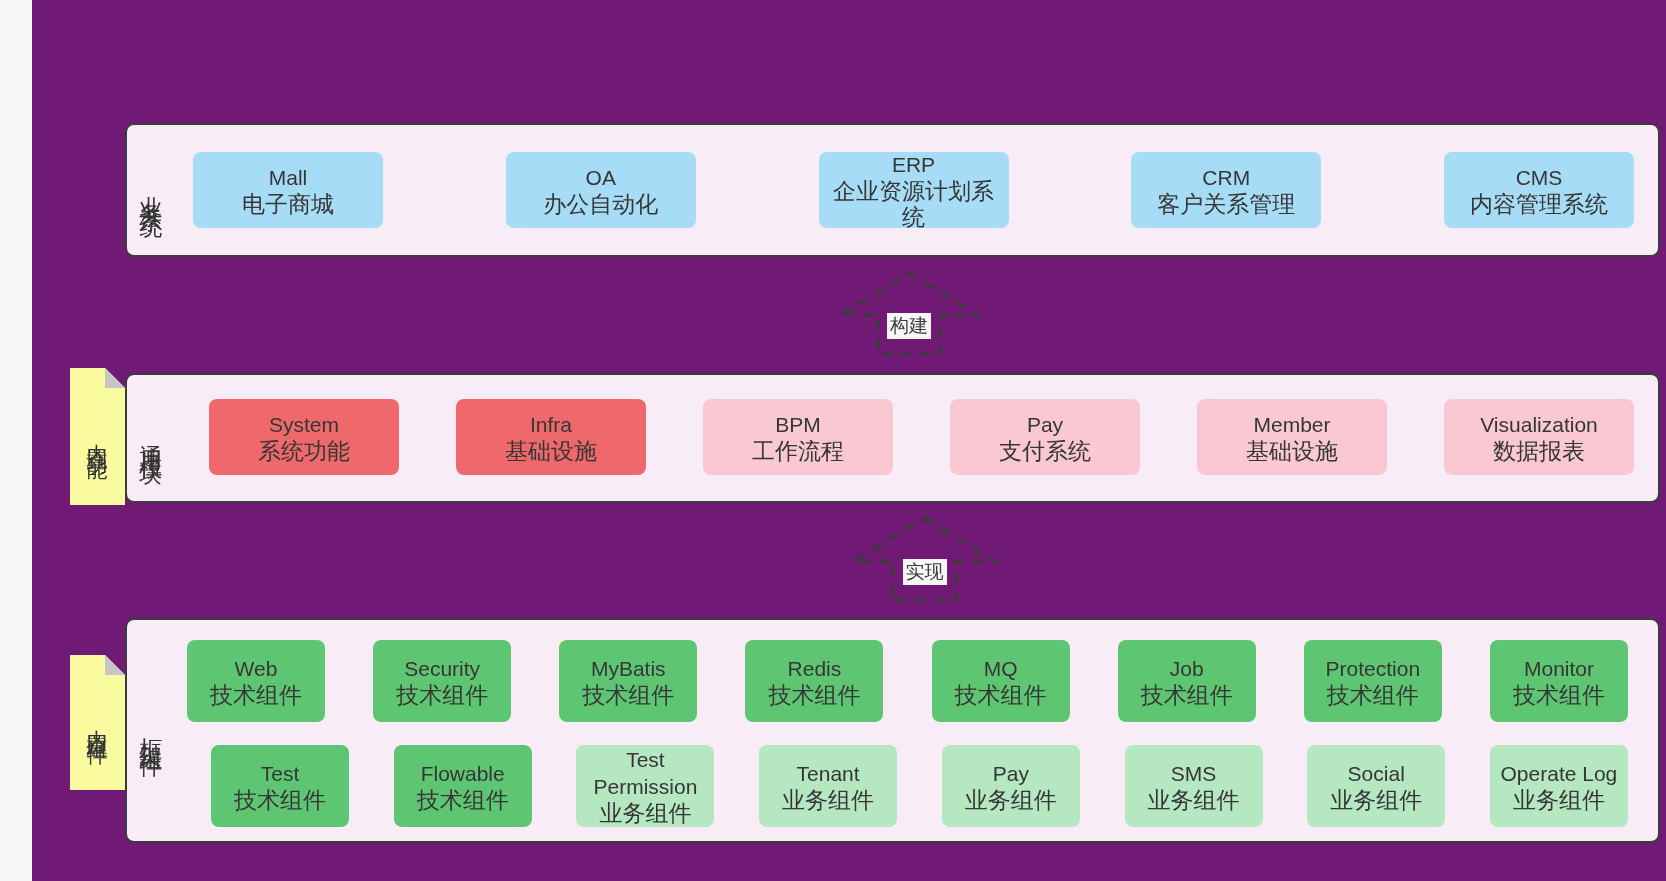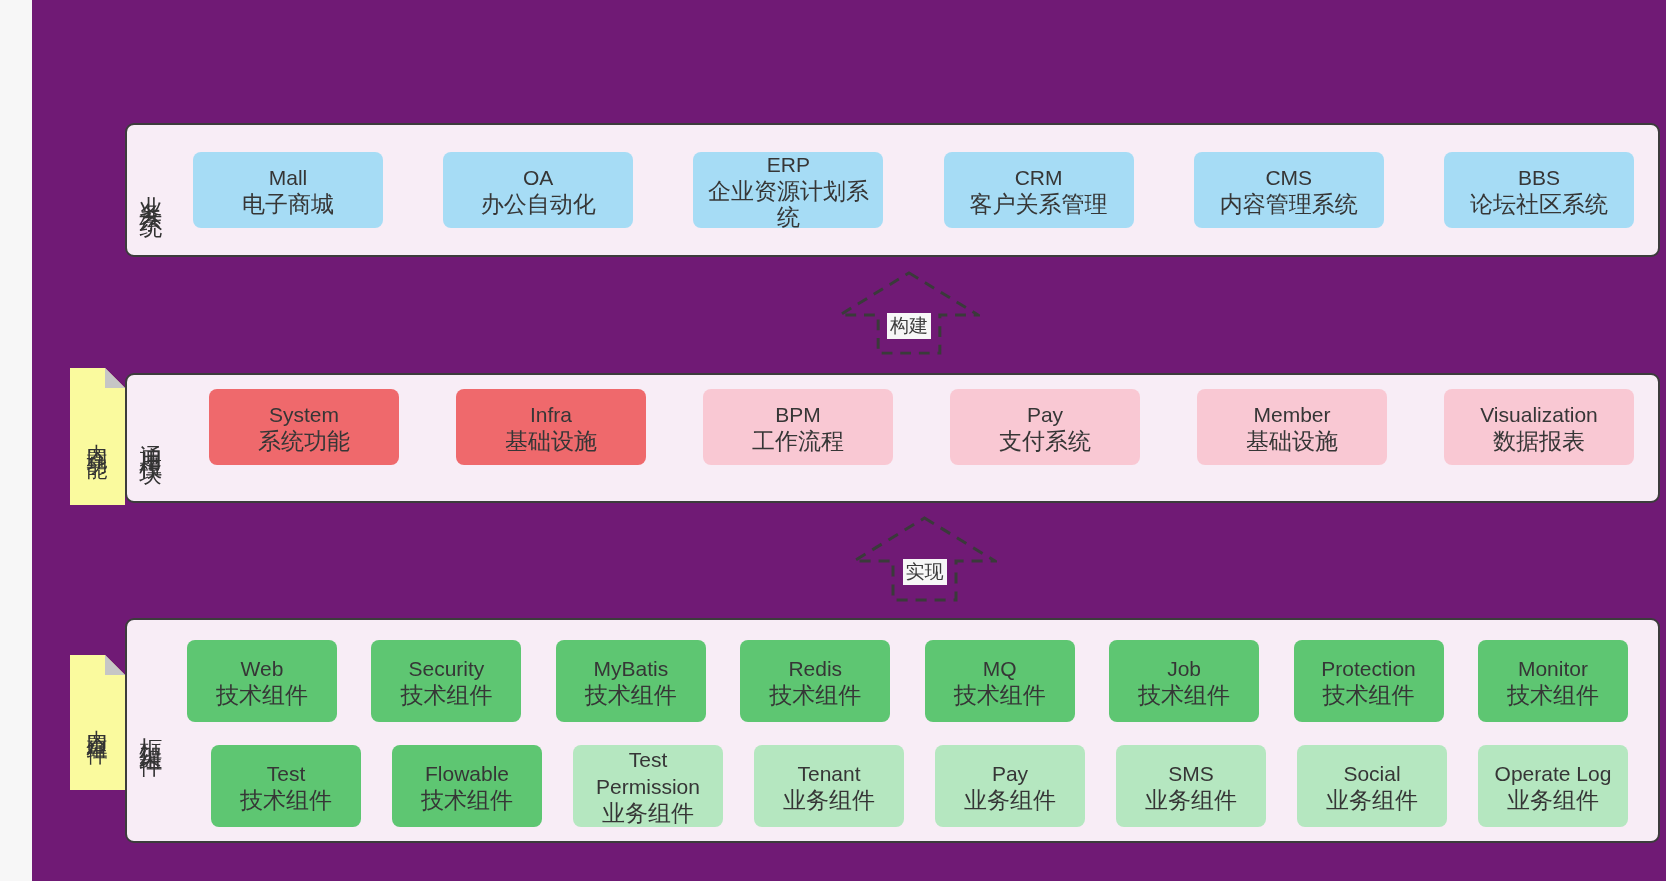--- a/index.html
+++ b/index.html
@@ -16,29 +16,29 @@
   .band-bot{top:618px;height:225px;}
   .side-label{
     position:absolute;left:11px;top:50%;transform:translateY(-50%);
     writing-mode:vertical-rl;text-orientation:upright;
     font-size:23px;letter-spacing:6px;line-height:1.1;color:#333;white-space:nowrap;
   }
   .row{position:absolute;display:flex;justify-content:space-between;}
   .row-6{left:66px;right:24px;}
   .row-8{left:60px;right:30px;}
   .band-top .row-6{top:27px;}
-  .band-mid .row-6{top:14px;padding-left:16px;}
+  .band-mid .row-6{top:24px;padding-left:16px;}
   .row-r1{top:20px;}
   .row-r2{top:125px;padding-left:24px;}
   .box{
     border-radius:8px;display:flex;flex-direction:column;align-items:center;
     justify-content:center;text-align:center;color:#363636;box-sizing:border-box;padding:2px 6px;
   }
   .row-6 .box{width:190px;height:76px;}
-  .row-8 .box{width:150px;height:82px;}
+  .row-8 .box{width:138px;height:82px;}
   .box-en{font-size:21px;line-height:27px;}
   .box-zh{font-size:23px;line-height:26px;}
   .v-blue{background:#a6dcf5;}
   .v-red{background:#ef696c;}
   .v-pink{background:#f9c8d3;}
   .v-green{background:#5ec672;}
   .v-green-light{background:#b5e7c0;}
   .note{
     position:absolute;left:38px;width:55px;background:#fafa9e;
     clip-path:polygon(0 0, calc(100% - 20px) 0, 100% 20px, 100% 100%, 0 100%);
@@ -84,24 +84,20 @@
           <div class="box-zh">企业资源计划系统</div>
         </div>
         <div class="box v-blue">
           <div class="box-en">CRM</div>
           <div class="box-zh">客户关系管理</div>
         </div>
         <div class="box v-blue">
           <div class="box-en">CMS</div>
           <div class="box-zh">内容管理系统</div>
         </div>
-        <div class="box v-blue">
-          <div class="box-en">BBS</div>
-          <div class="box-zh">论坛社区系统</div>
-        </div>
       </div>
   </section>
 
   <div class="arrow arrow-1">
     <svg viewBox="0 0 145 88">
       <path d="M72.5 3 L143 46 L104 46 L104 85 L41 85 L41 46 L2 46 Z" fill="none" stroke="#3a3a3a" stroke-width="3" stroke-dasharray="11 8" stroke-linejoin="miter"></path>
     </svg>
     <span class="arrow-label">构建</span>
   </div>
 

